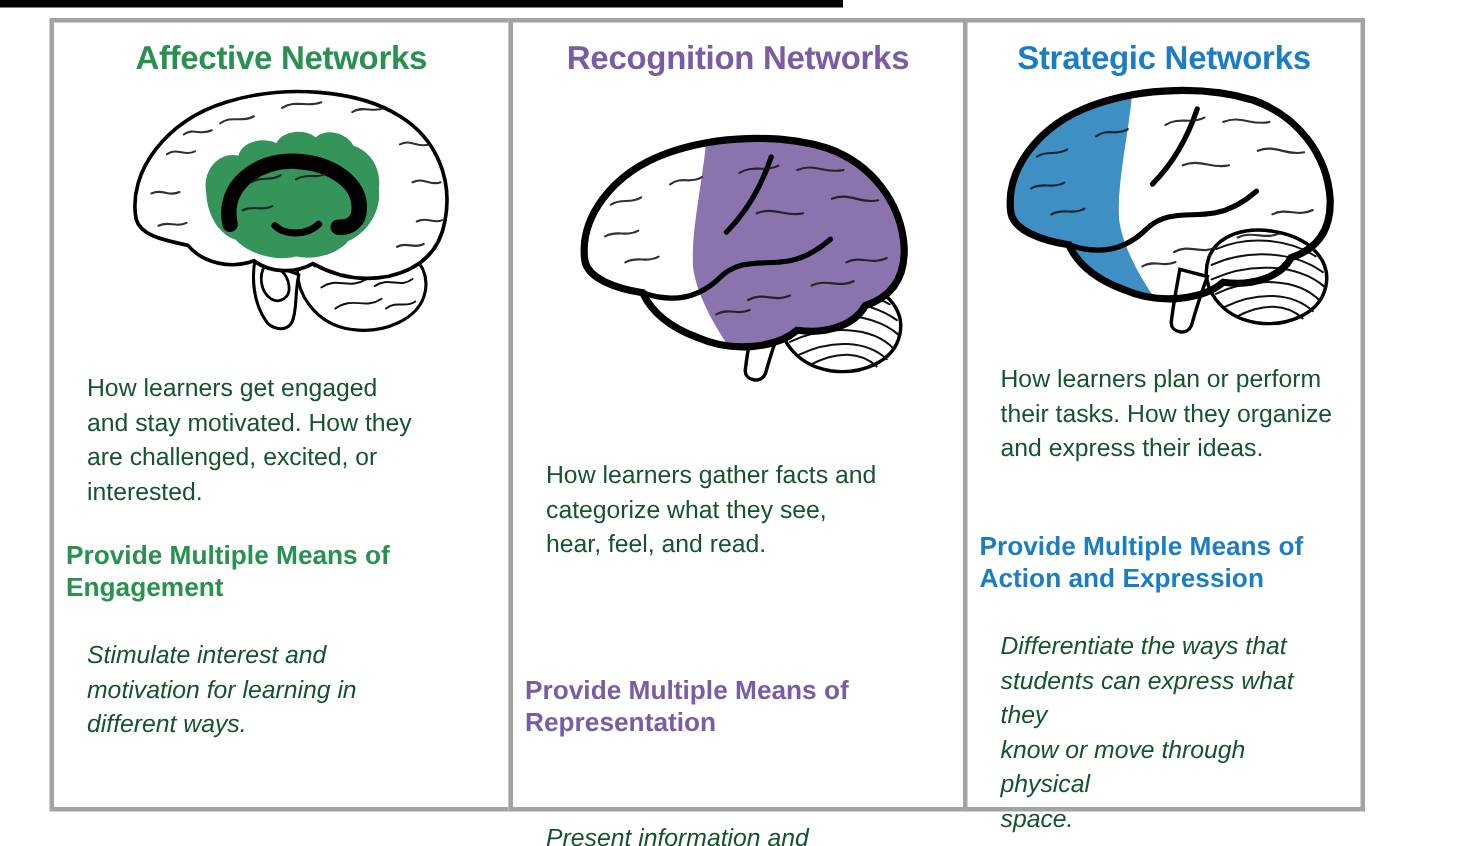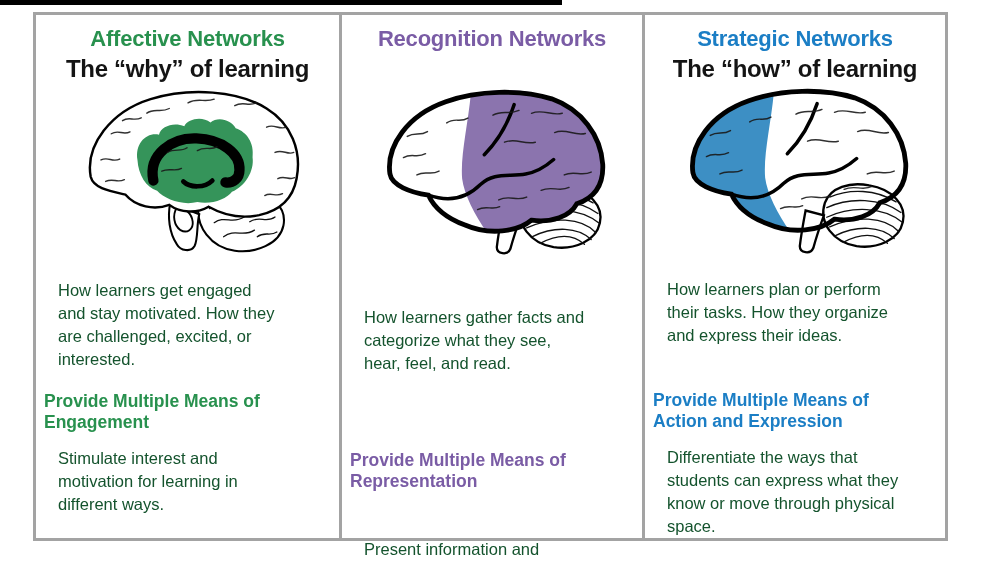--- a/index.html
+++ b/index.html
@@ -9,56 +9,55 @@
   }
   .top-strip{position:absolute;left:0;top:0;width:562px;height:5px;background:#000;}
   .columns{position:absolute;left:33px;top:12px;display:flex;}
   .column{
     box-sizing:border-box;border:3px solid #a3a3a3;background:#fff;
     height:529px;display:flex;flex-direction:column;
   }
   .column + .column{margin-left:-3px;}
   .col-0{width:309px;}
   .col-1{width:306px;gap:32px;}
-  .col-2{width:306px;}
+  .col-2{width:268px;}
   .col-title{
     font-size:22px;font-weight:700;text-align:center;
     margin:11px 0 0;color:var(--accent);letter-spacing:-0.2px;
   }
   .col-subtitle{
     font-size:24px;font-weight:700;text-align:center;
     margin:3px 0 0;color:#141414;letter-spacing:-0.3px;
   }
   .brain-wrap{height:180px;display:flex;justify-content:center;align-items:flex-start;margin-top:2px;}
   .desc{
     font-size:16.5px;line-height:23px;color:#14532d;
     margin:14px 16px 0 22px;white-space:pre-line;
   }
   .desc1{min-height:96px;}
   .principle{
     font-size:17.5px;line-height:21px;font-weight:700;text-align:left;
     margin:16px 8px 0;color:var(--accent);white-space:pre-line;
   }
-  .detail{margin-top:14px;}
+  .detail{margin-top:24px;font-style:italic;}
   .brain-highlight{fill:var(--brain-fill);}
   svg{display:block;}
   .sq{fill:none;stroke:#1a1a1a;stroke-width:1.5;stroke-linecap:round;opacity:.9;}
   .sq2{fill:none;stroke:#111;stroke-width:1.4;stroke-linecap:round;}
   .thick{fill:none;stroke:#000;stroke-linecap:round;}
 </style>
 </head>
 <body>
 
 <div class="top-strip"></div>
 
 <div class="columns">
 
   <section class="column col-0" style="--accent: #28914E; --brain-fill: #35945A;">
     <h2 class="col-title">Affective Networks</h2>
-    <h3 class="col-subtitle">The “why” of learning</h3>
     <div class="brain-wrap">
       <svg width="262" height="178" viewBox="0 0 280 190">
 
         <path d="M152,124 C158,112 180,107 202,111 C228,115 246,130 242,150 C238,170 212,180 190,177 C166,174 146,152 152,124 Z" fill="#fff" stroke="#000" stroke-width="2.2"></path>
         <path class="sq2" d="M163,132 C172,125 180,133 190,126"></path>
         <path class="sq2" d="M168,147 C179,139 188,149 200,141"></path>
         <path class="sq2" d="M178,162 C190,153 199,163 211,155"></path>
         <path class="sq2" d="M196,126 C206,120 213,128 223,122"></path>
         <path class="sq2" d="M206,146 C216,139 224,148 233,141"></path>
         <path class="sq2" d="M214,162 C222,156 228,162 235,157"></path>
@@ -140,21 +139,20 @@
 categorize what they see,
 hear, feel, and read.</p>
     <h4 class="principle">Provide Multiple Means of
 Representation</h4>
     <p class="desc detail">Present information and
 content in different ways.</p>
   </section>
 
   <section class="column col-2" style="--accent: #1B7EC5; --brain-fill: #3D8FC4;">
     <h2 class="col-title">Strategic Networks</h2>
-    <h3 class="col-subtitle">The “how” of learning</h3>
     <div class="brain-wrap">
       <svg width="260" height="174" viewBox="0 0 270 180">
 
         <path d="M166,122 C172,106 192,100 212,104 C236,108 251,124 247,142 C243,161 220,170 199,167 C175,163 159,143 166,122 Z" fill="#fff" stroke="#000" stroke-width="2.4"></path>
         <path class="sq2" d="M171,116 C192,107 219,108 240,121"></path>
         <path class="sq2" d="M168,127 C192,116 224,117 245,132"></path>
         <path class="sq2" d="M168,137 C194,125 227,126 246,142"></path>
         <path class="sq2" d="M171,147 C197,135 228,136 243,152"></path>
         <path class="sq2" d="M177,156 C200,145 224,146 238,159"></path>
         <path class="sq2" d="M185,163 C204,153 220,154 231,164"></path>

